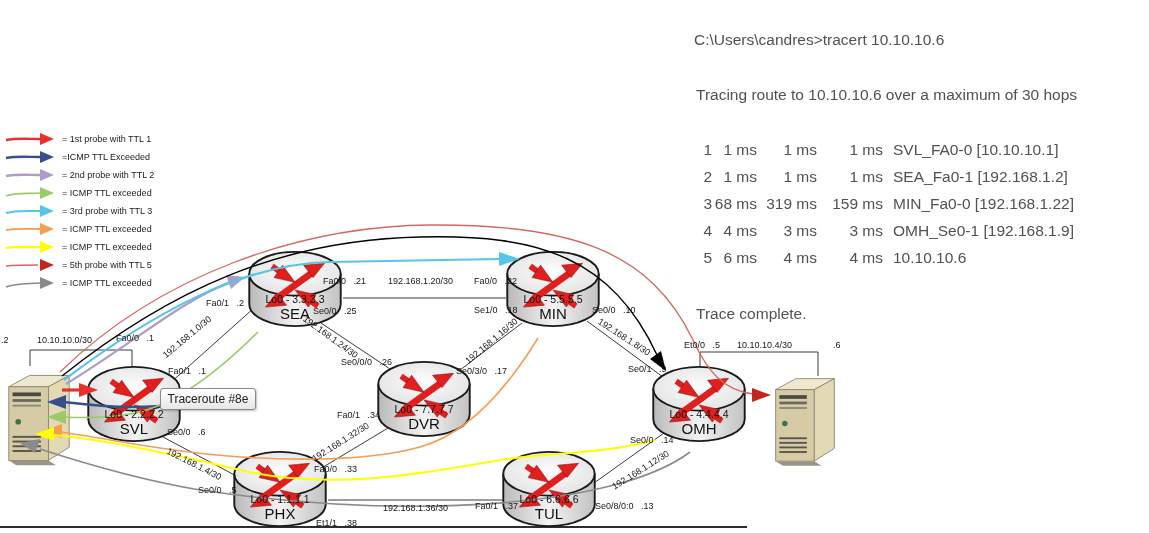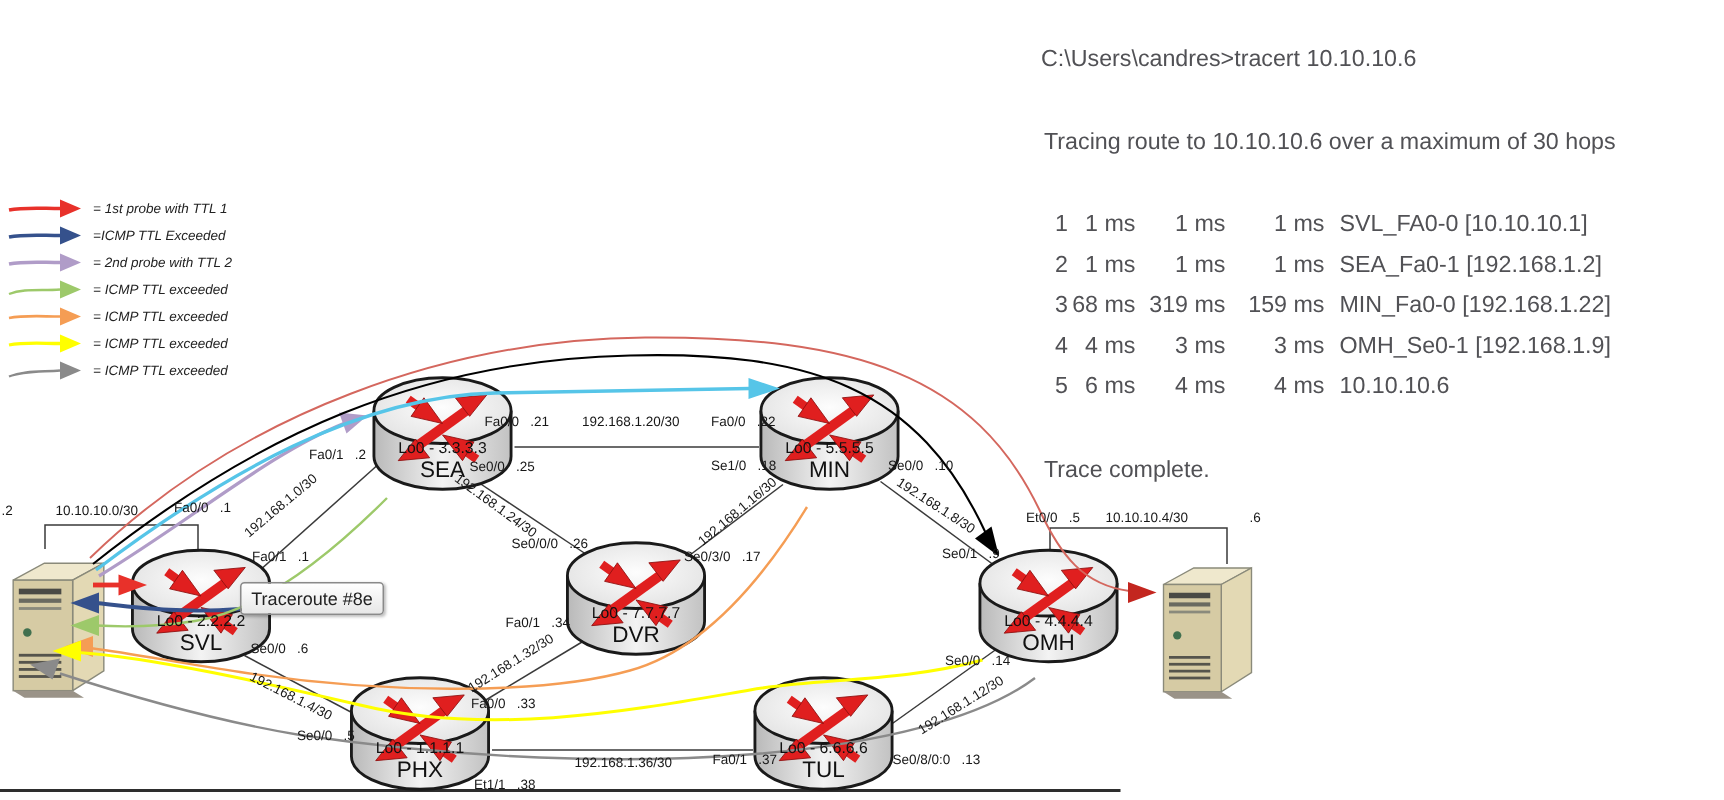--- a/index.html
+++ b/index.html
@@ -5,21 +5,21 @@
   html,body{margin:0;padding:0;background:#fff;}
   #stage{position:relative;width:1149px;height:533px;background:#fff;overflow:hidden;
          font-family:"Liberation Sans",sans-serif;}
   #netsvg{position:absolute;left:0;top:0;}
   .lbl{position:absolute;font-size:9px;color:#171717;white-space:pre;line-height:10px;}
   .rot{transform-origin:center;}
   .rlo0{position:absolute;width:96px;text-align:center;font-size:10.5px;color:#111;}
   .rname{position:absolute;width:96px;text-align:center;font-size:15px;color:#111;}
   #legend{position:absolute;left:4px;top:130px;}
   .legrow{display:flex;align-items:center;height:18px;}
-  .legrow span{font-size:9px;color:#222;margin-left:6px;white-space:pre;font-style:italic;}
+  .legrow span{font-size:9px;color:#222;margin-left:6px;white-space:pre;}
   .term{position:absolute;font-size:15.5px;color:#515155;white-space:pre;}
   .hopcell{position:absolute;font-size:15.5px;color:#515155;text-align:right;white-space:pre;}
   .hophost{position:absolute;font-size:15.5px;color:#515155;white-space:pre;}
   #tooltip{position:absolute;left:160px;top:388px;width:94px;height:20px;
            background:linear-gradient(#ffffff,#e7e7e7);border:1px solid #8a8a8a;border-radius:3px;
            font-size:12px;color:#222;text-align:center;line-height:20px;box-shadow:1px 1px 2px rgba(0,0,0,.25);}
 </style>
 </head>
 <body>
 
@@ -147,31 +147,45 @@
       </div>
   <div class="legrow">
     <svg width="52" height="14">
           <path d="M2,10 C12,6 24,8 36,7" fill="none" stroke-width="1.6" stroke="#9dc96a"></path>
           <polygon points="50,7 36,1 36,13" fill="#9dc96a"></polygon>
         </svg>
     <span>= ICMP TTL exceeded</span>
       </div>
   <div class="legrow">
     <svg width="52" height="14">
+          <path d="M2,9 C12,6 24,7 36,7" fill="none" stroke-width="2" stroke="#56c5e8"></path>
+          <polygon points="50,7 36,1 36,13" fill="#56c5e8"></polygon>
+        </svg>
+    <span>= 3rd probe with TTL 3</span>
+      </div>
+  <div class="legrow">
+    <svg width="52" height="14">
           <path d="M2,8 C12,6 24,7 36,7" fill="none" stroke-width="1.8" stroke="#f59d54"></path>
           <polygon points="50,7 36,1 36,13" fill="#f59d54"></polygon>
         </svg>
     <span>= ICMP TTL exceeded</span>
       </div>
   <div class="legrow">
     <svg width="52" height="14">
           <path d="M2,8 C12,6 24,7 36,7" fill="none" stroke-width="2.2" stroke="#ffff00"></path>
           <polygon points="50,7 36,1 36,13" fill="#ffff00"></polygon>
         </svg>
     <span>= ICMP TTL exceeded</span>
+      </div>
+  <div class="legrow">
+    <svg width="52" height="14">
+          <path d="M2,8 C12,7 24,7 34,7" fill="none" stroke-width="1.4" stroke="#d4675e"></path>
+          <polygon points="50,7 36,1 36,13" fill="#c3261f"></polygon>
+        </svg>
+    <span>= 5th probe with TTL 5</span>
       </div>
   <div class="legrow">
     <svg width="52" height="14">
           <path d="M2,11 C12,7 24,8 36,7" fill="none" stroke-width="1.6" stroke="#8a8a8a"></path>
           <polygon points="50,7 36,1 36,13" fill="#8a8a8a"></polygon>
         </svg>
     <span>= ICMP TTL exceeded</span>
       </div>
 </div>
 

